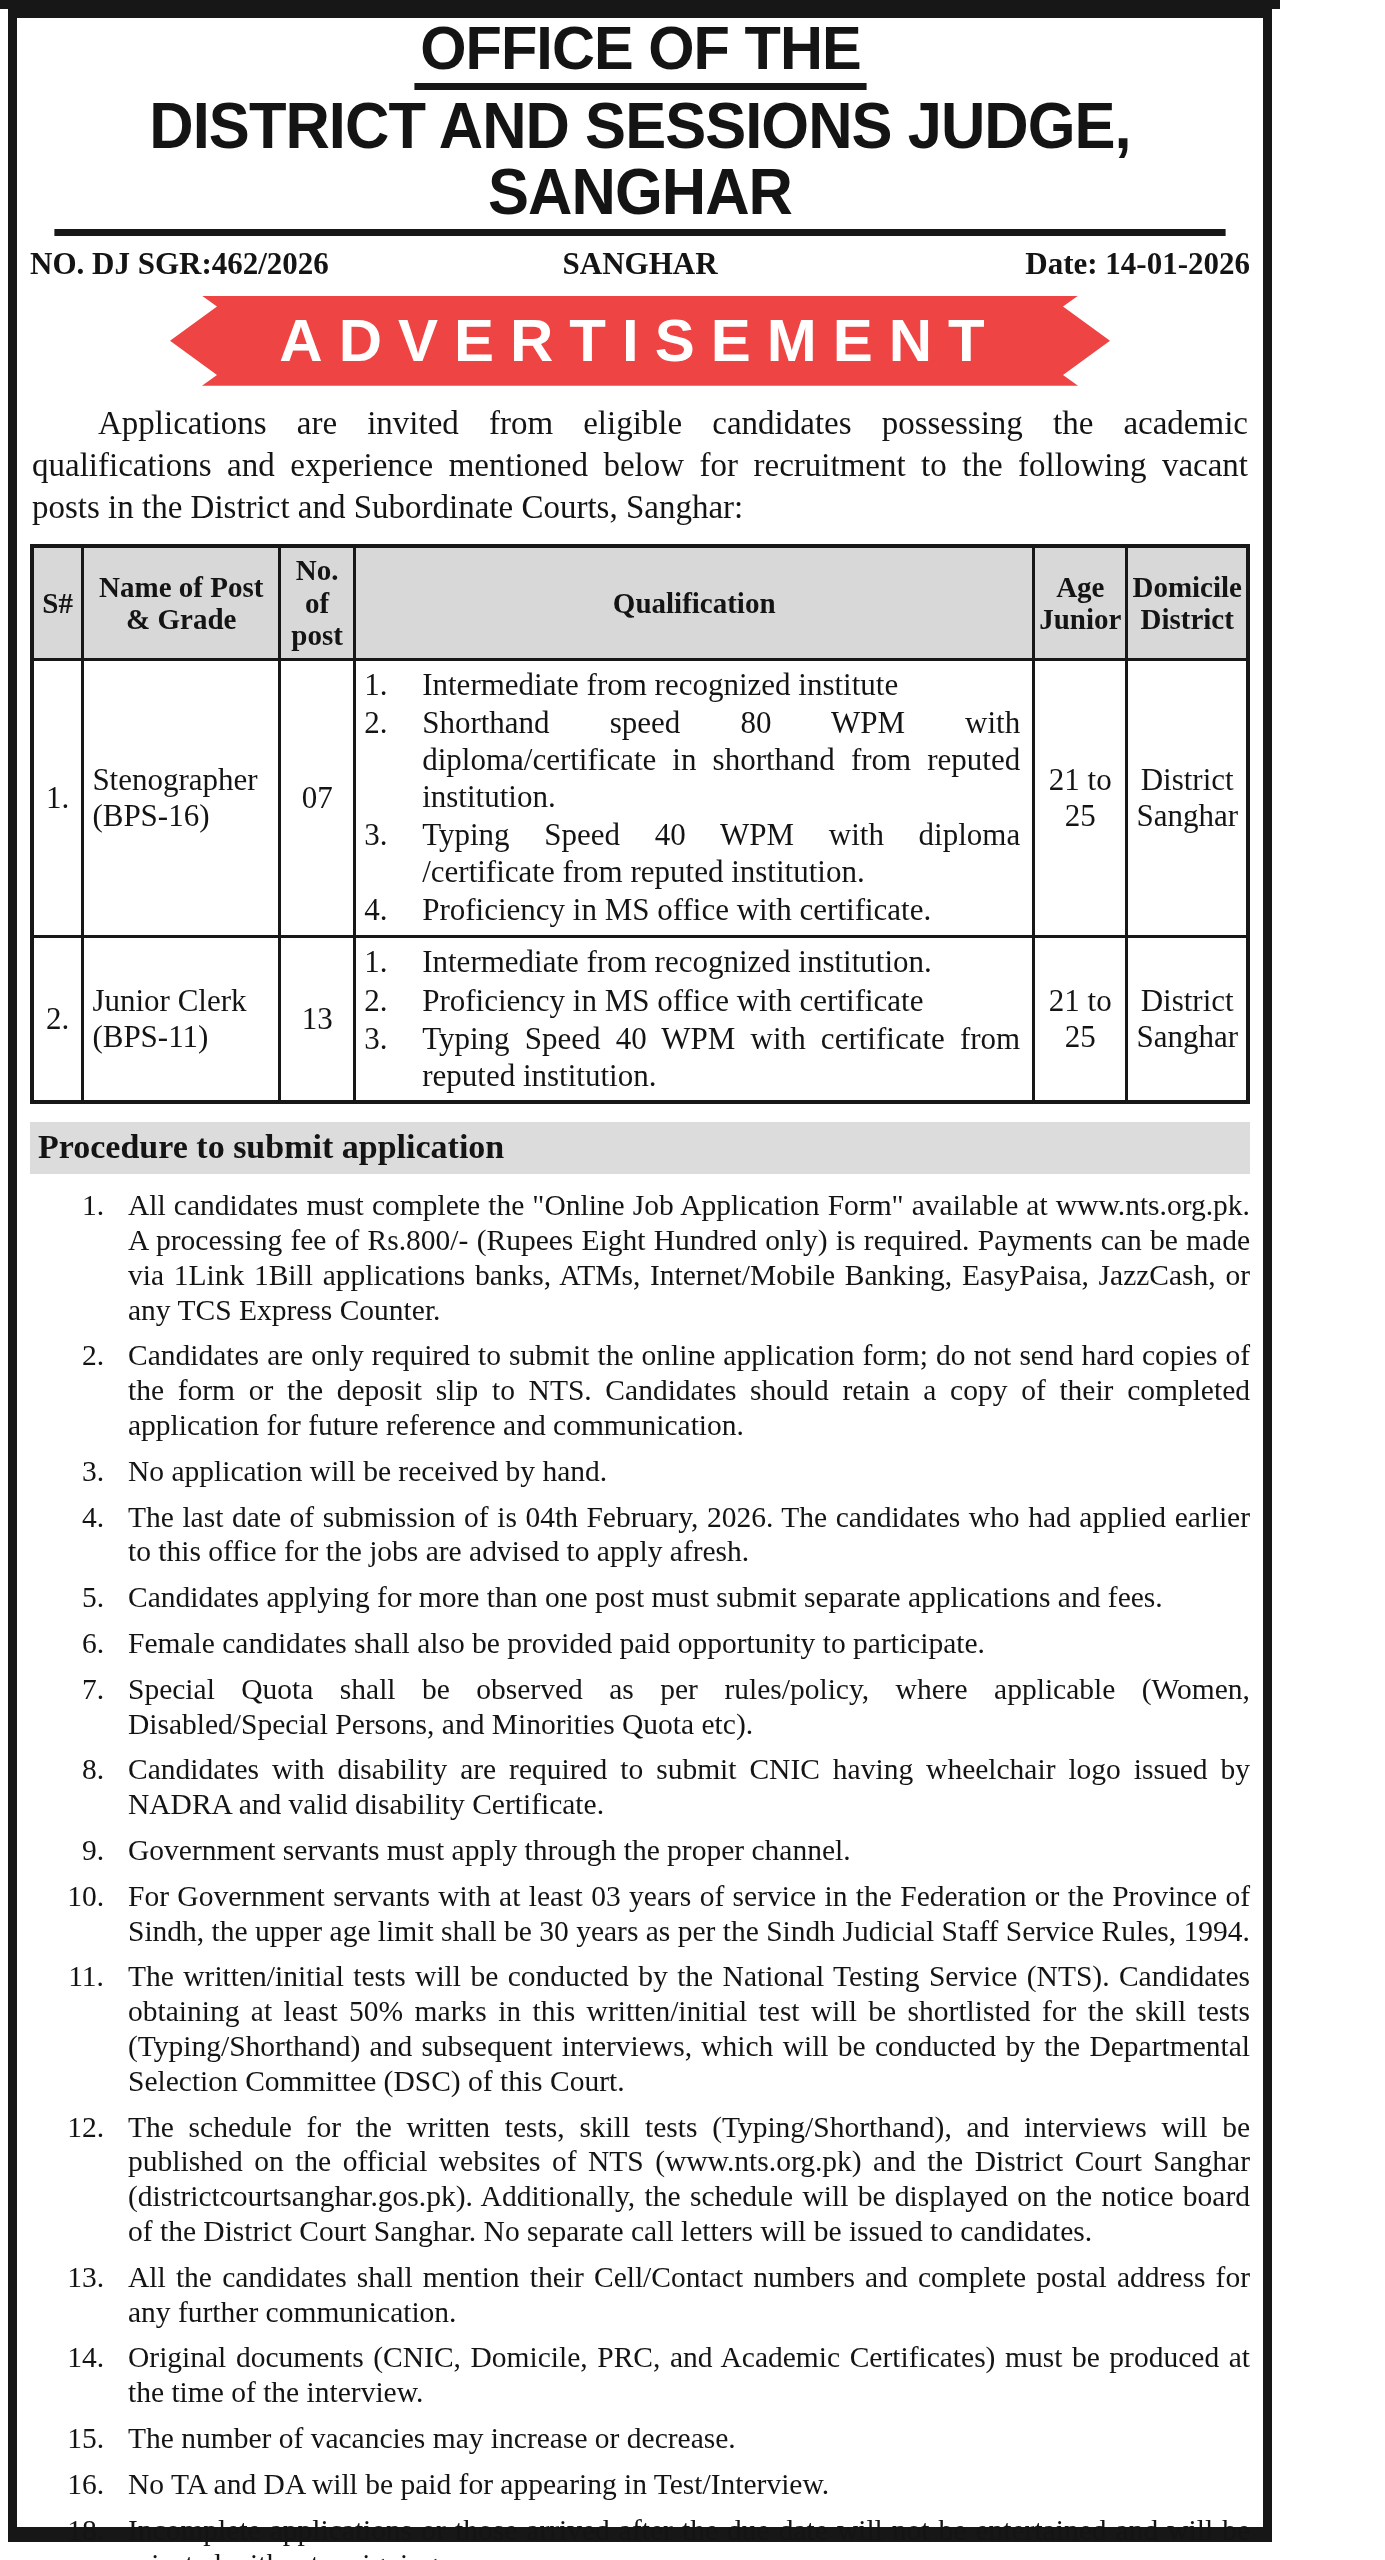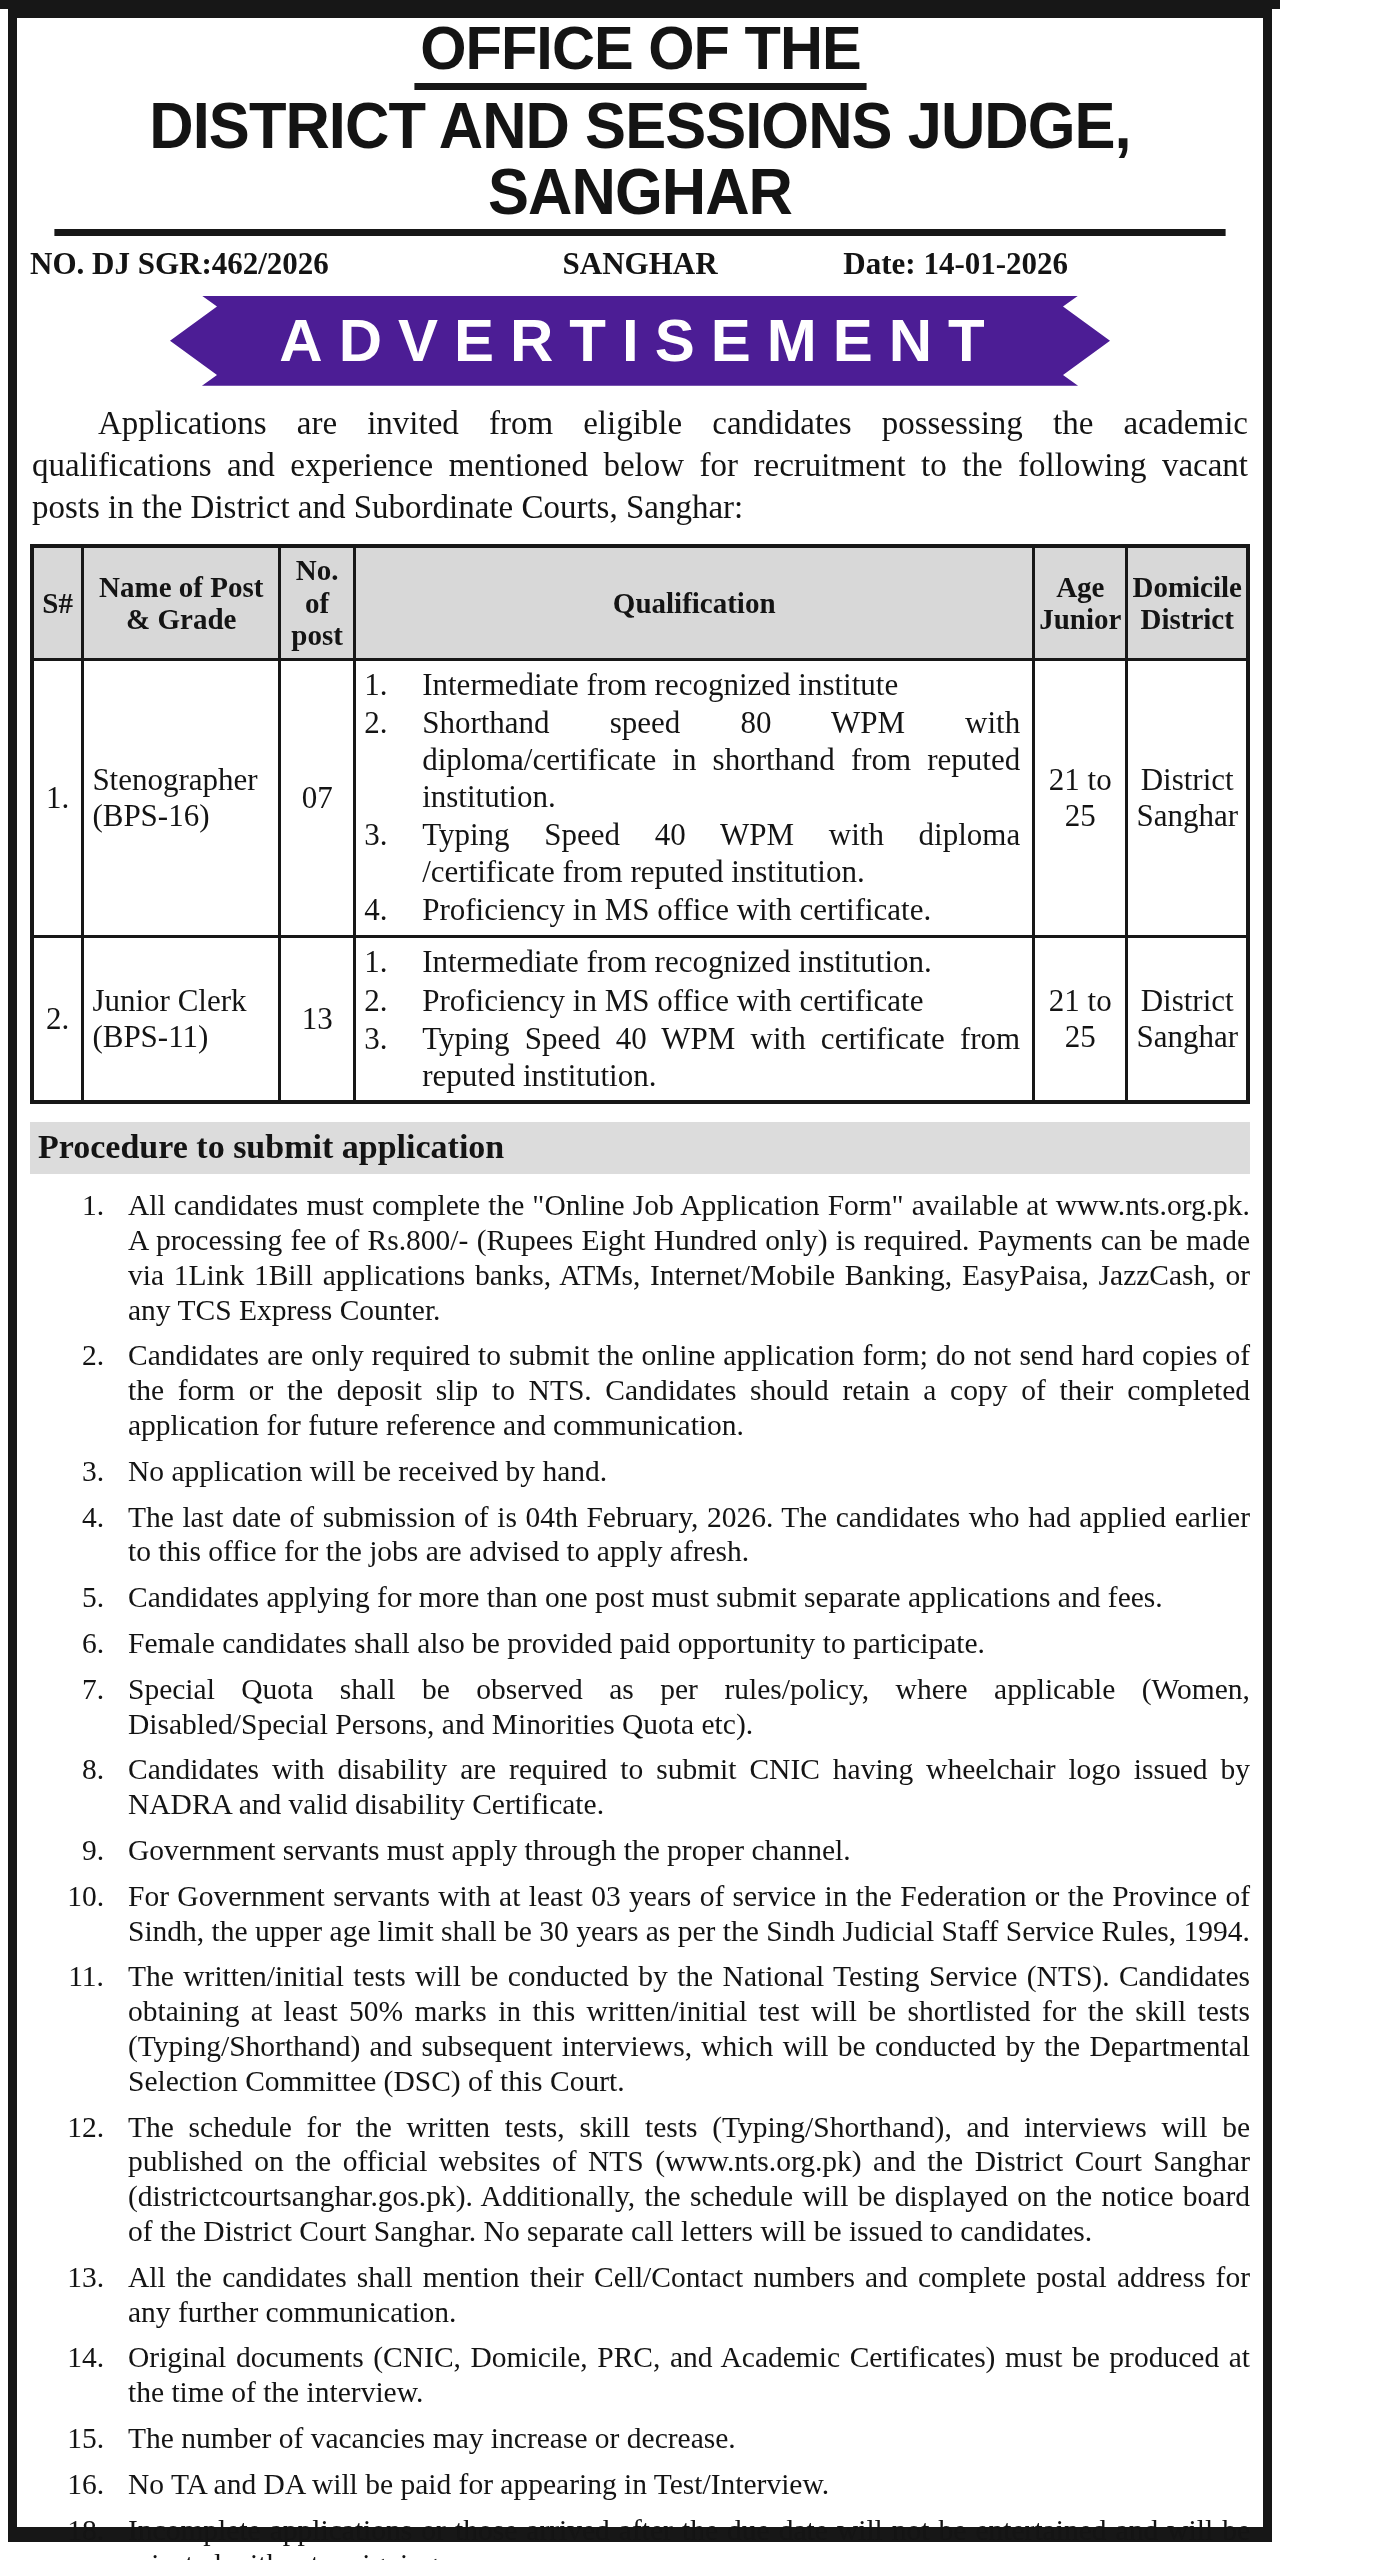--- a/index.html
+++ b/index.html
@@ -18,24 +18,24 @@
   .title-wrap{text-align:center;font-family:"Liberation Sans",sans-serif;}
   .title-line{
     display:inline-block;font-weight:900;letter-spacing:-1px;line-height:1.02;
     border-bottom:7px solid #171717;padding:0 6px 4px 6px;transform:scaleX(.96);
   }
   .title-1{font-size:62px;}
   .title-2{font-size:64px;margin-top:4px;}
   .ref-row{display:flex;align-items:baseline;margin-top:10px;font-weight:bold;font-size:31px;}
   .ref-row .l{flex:1;text-align:left;}
   .ref-row .c{flex:1;text-align:center;}
-  .ref-row .r{flex:1;}
+  .ref-row .r{flex:1;text-align:right;}
 
   .ad-banner{
-    margin:14px auto 0 auto;width:940px;height:90px;background:#4c1d95;color:#fff;
+    margin:14px auto 0 auto;width:940px;height:90px;background:#ef4444;color:#fff;
     display:flex;align-items:center;justify-content:center;
     font-family:"Liberation Sans",sans-serif;font-weight:900;font-size:60px;letter-spacing:16px;
     clip-path:polygon(0% 50%,5% 12%,3.4% 0%,96.6% 0%,95% 12%,100% 50%,95% 88%,96.6% 100%,3.4% 100%,5% 88%);
   }
 
   .intro{margin:16px 2px 0 2px;font-size:33px;line-height:1.28;text-align:justify;text-indent:66px;}
 
   
   table.posts{width:100%;border-collapse:collapse;margin-top:16px;border:4px solid #171717;}
   table.posts th,table.posts td{border:3px solid #171717;vertical-align:middle;}

